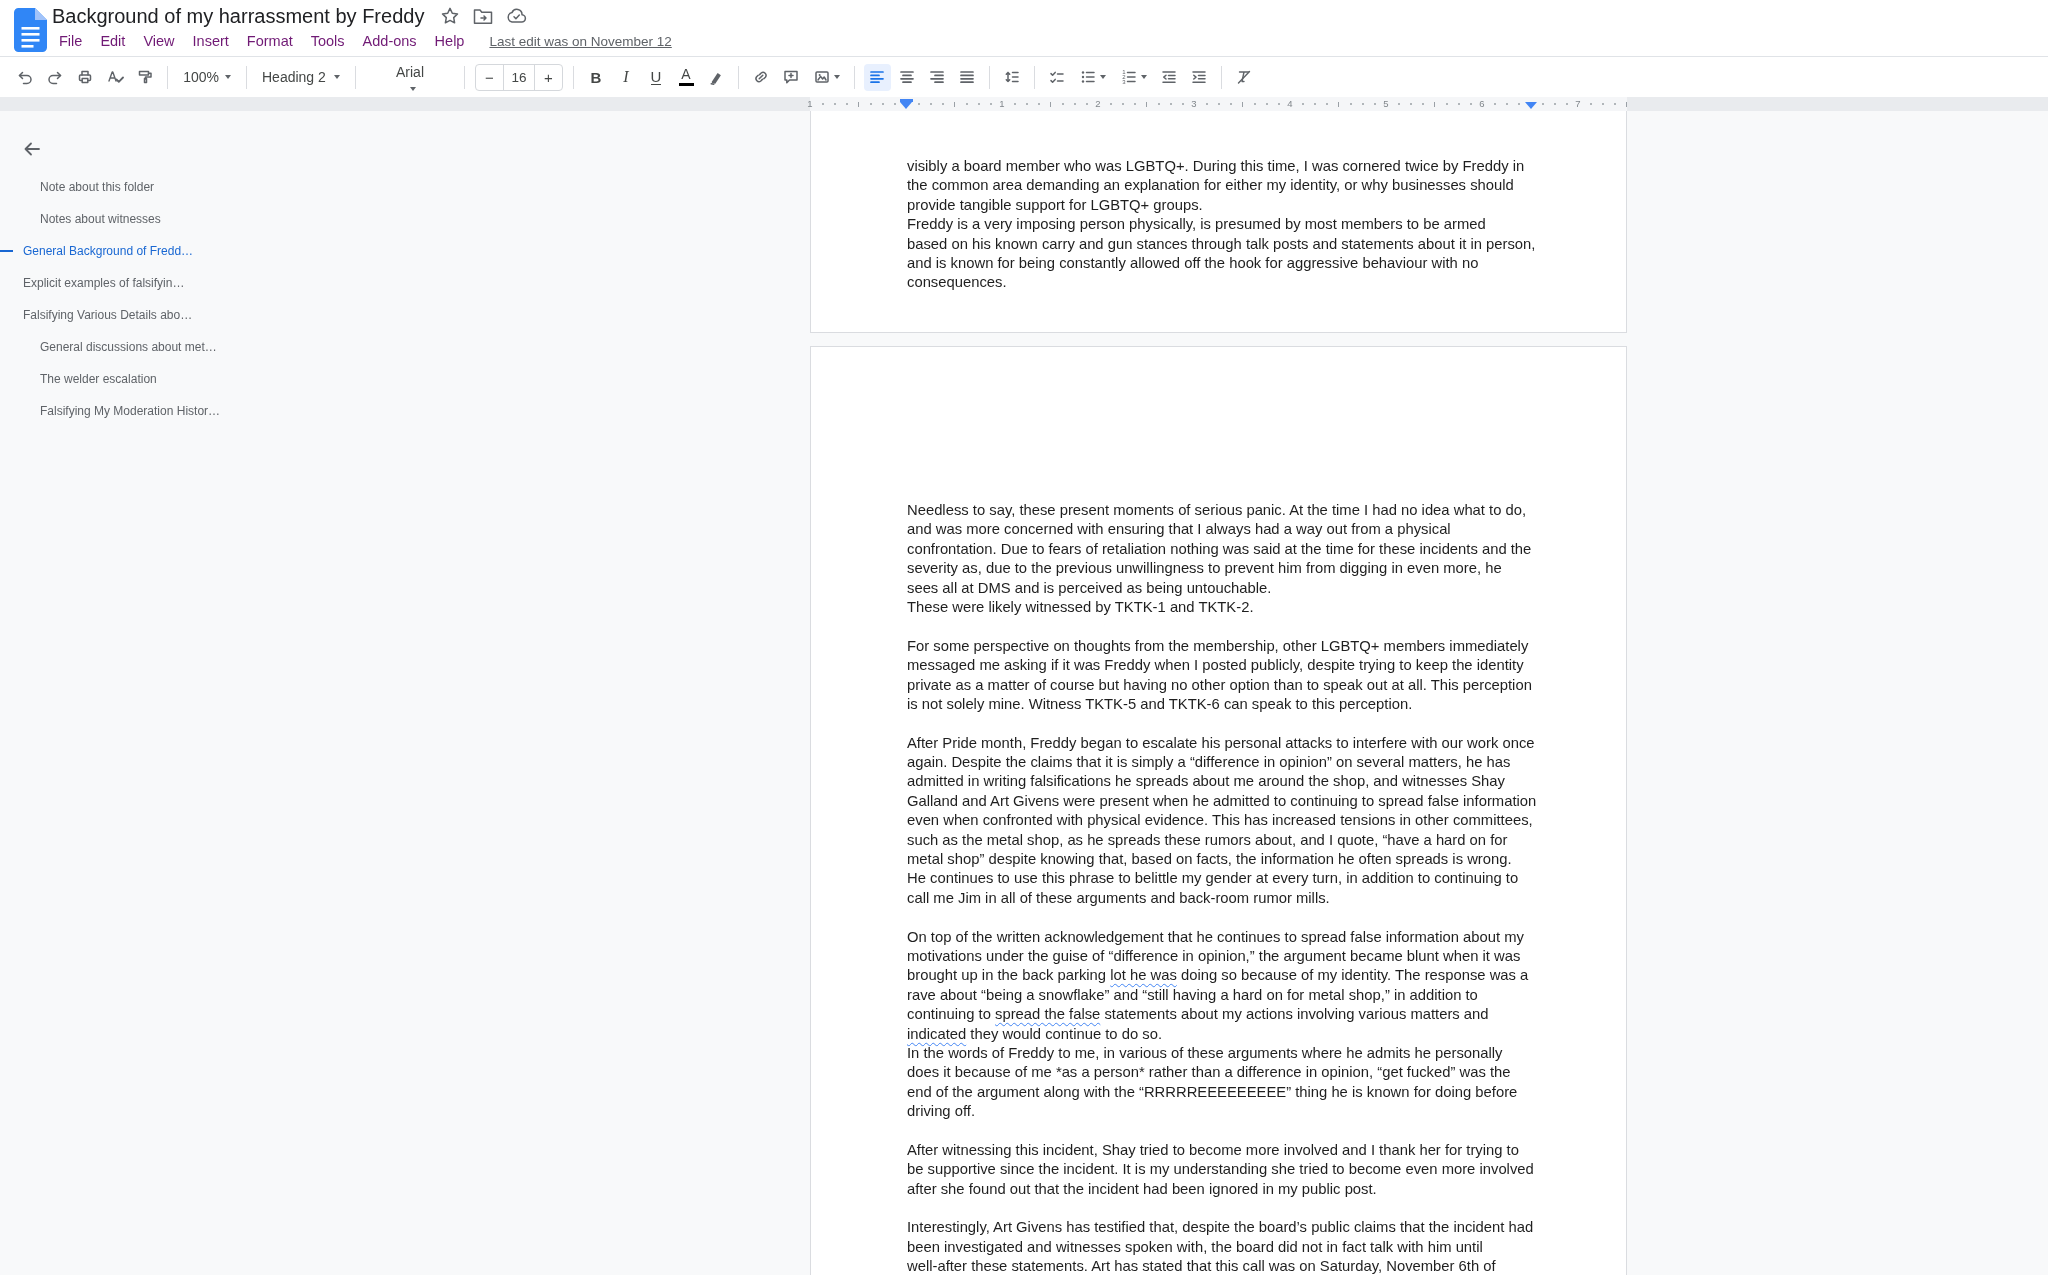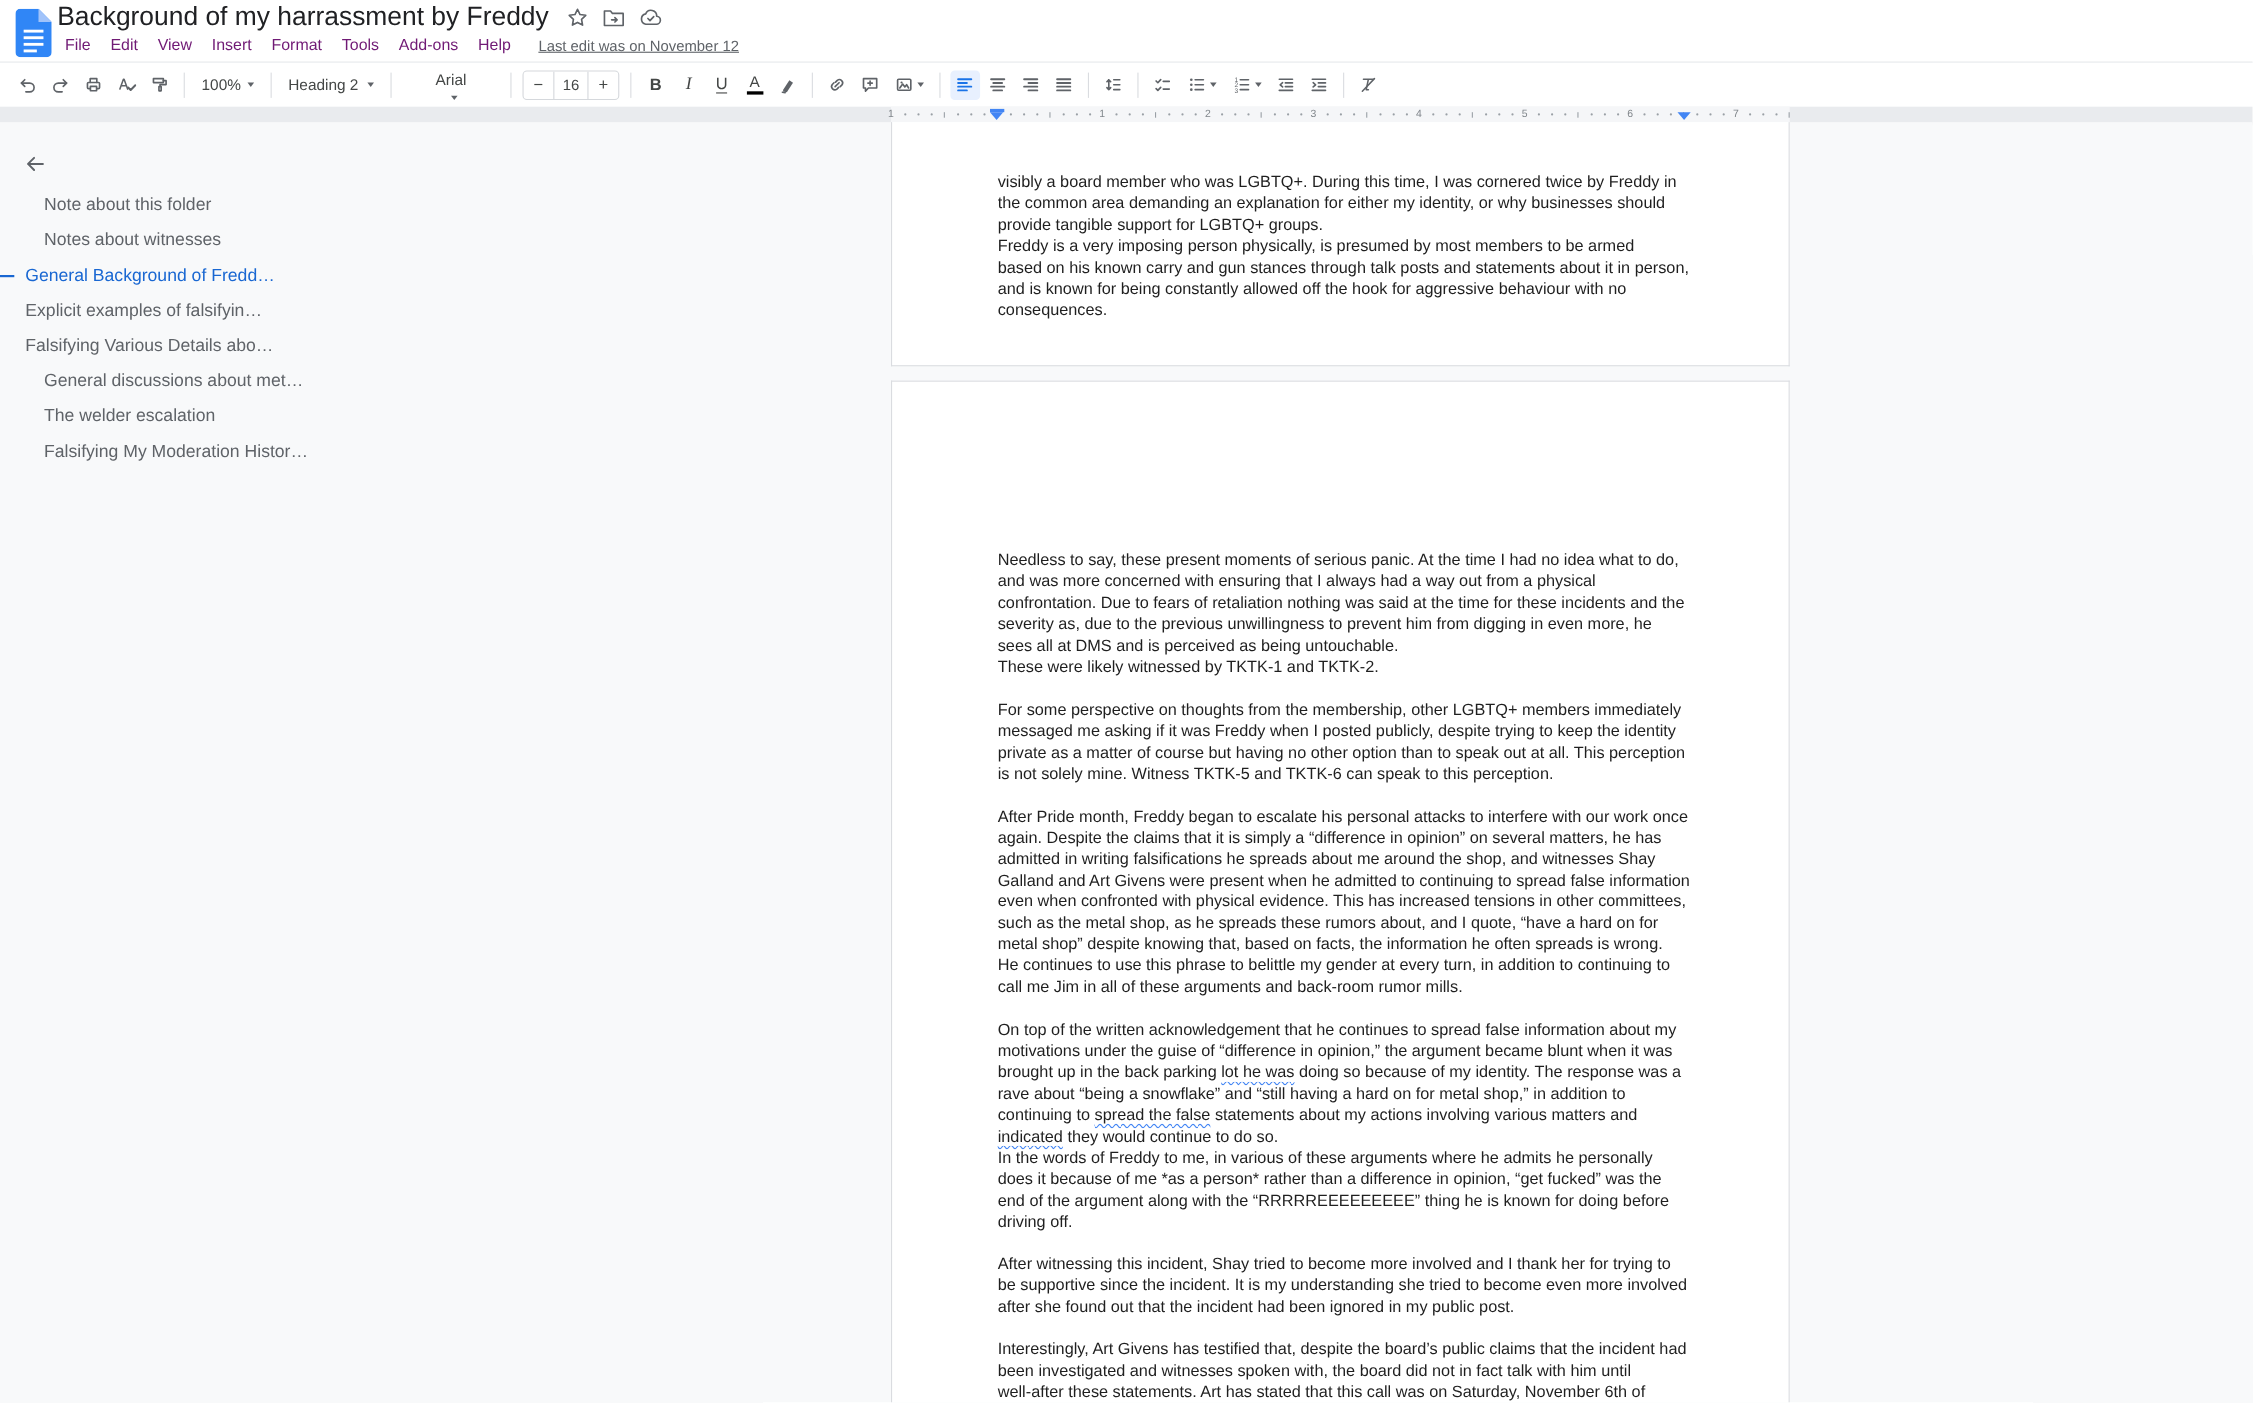--- a/index.html
+++ b/index.html
@@ -4,21 +4,21 @@
 <style>
   html,body{margin:0;padding:0;background:#fff;}
   .app{position:relative;width:2048px;height:1275px;overflow:hidden;background:#fff;
        font-family:"Liberation Sans","DejaVu Sans",sans-serif;color:#202124;}
 
   
   .header{position:absolute;left:0;top:0;width:100%;height:57px;background:#fff;
           border-bottom:1px solid #e0e3e7;box-sizing:border-box;}
   .docs-logo{position:absolute;left:14px;top:8px;}
   .title-row{position:absolute;left:52px;top:3px;height:26px;display:flex;align-items:center;gap:12px;}
-  .doc-title{font-size:24px;color:#202124;white-space:nowrap;}
+  .doc-title{font-size:20px;color:#202124;white-space:nowrap;}
   .title-icons{display:flex;align-items:center;gap:13px;margin-left:4px;}
   .menu-row{position:absolute;left:52px;top:31px;display:flex;align-items:center;gap:4px;}
   .menu-item{font-size:14.5px;color:#701a75;padding:2px 7px;border-radius:4px;white-space:nowrap;}
   .last-edit{font-size:13.5px;color:#5f6368;text-decoration:underline;margin-left:14px;white-space:nowrap;}
 
   
   .toolbar{position:absolute;left:0;top:57px;width:100%;height:40px;background:#fff;
            display:flex;align-items:center;padding-left:10px;box-sizing:border-box;}
   .tbtn{height:27px;min-width:27px;border-radius:4px;display:flex;align-items:center;
         justify-content:center;margin:0 1.5px;position:relative;}
@@ -51,21 +51,21 @@
   .marker{position:absolute;}
   .marker .mbar{width:13px;height:3px;background:#4285f4;}
   .marker .mtri{width:0;height:0;border-left:6.5px solid transparent;border-right:6.5px solid transparent;
                 border-top:7px solid #4285f4;}
 
   
   .canvas{position:absolute;left:0;top:111px;width:100%;height:1164px;background:#f8f9fa;}
   .sidebar{position:absolute;left:0;top:0;width:392px;height:100%;}
   .back-btn{position:absolute;left:20px;top:26px;width:24px;height:24px;display:flex;align-items:center;justify-content:center;}
   .outline-list{position:absolute;left:0;top:60px;width:100%;}
-  .outline-item{height:32px;display:flex;align-items:center;font-size:16px;color:#5f6368;position:relative;white-space:nowrap;overflow:hidden;}
+  .outline-item{height:32px;display:flex;align-items:center;font-size:12px;color:#5f6368;position:relative;white-space:nowrap;overflow:hidden;}
   .outline-item.lv1{padding-left:23px;font-weight:500;}
   .outline-item.lv2{padding-left:40px;font-weight:400;}
   .outline-item.active{color:#1967d2;}
   .active-dash{position:absolute;left:0;width:13px;height:2px;background:#1967d2;}
 
   .page{position:absolute;left:810px;width:817px;background:#fff;box-sizing:border-box;}
   .page1{top:0;height:222px;border:1px solid #dadce0;border-top:none;padding:2px 96px 0 96px;}
   .page2{top:235px;height:940px;border:1px solid #dadce0;border-bottom:none;padding:110px 96px 0 96px;}
   .doc-text{font-size:14.8px;line-height:19.4px;color:#1f1f1f;margin-top:44px;}
   .block{margin-bottom:19.4px;}

